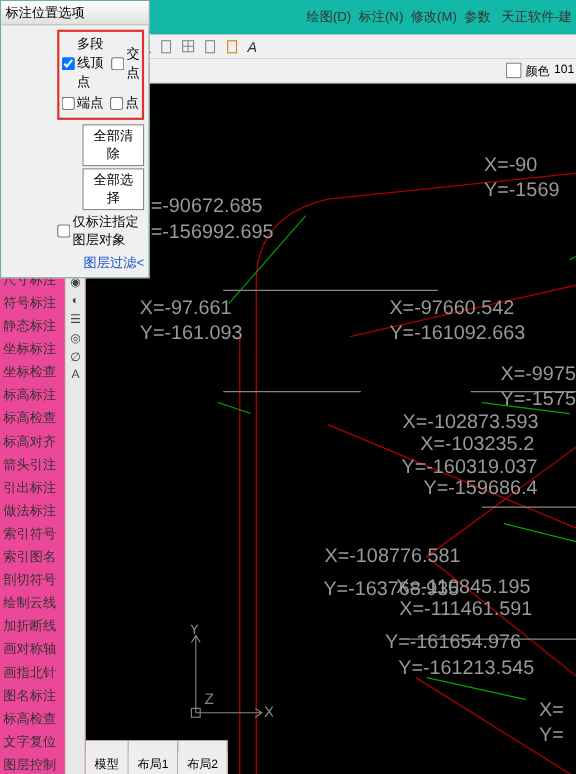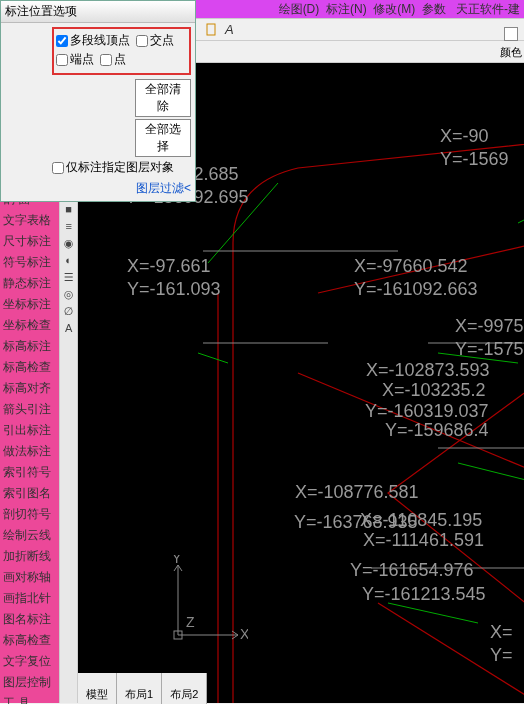--- a/index.html
+++ b/index.html
@@ -1,38 +1,38 @@
 <!DOCTYPE html>
 <html><head>
 <meta charset="utf-8">
 <style>
 * { box-sizing: border-box; margin: 0; padding: 0; }
 body { font-family: "SimSun", sans-serif; font-size: 12px; background: #f0f0f0; width: 524px; height: 704px; overflow: hidden; position: relative; }
-.menubar { background: #d946ef; height: 19px; display: flex; align-items: center; padding: 0 4px; gap: 10px; font-size: 12px; border-bottom: 1px solid #ccc; }
+.menubar { background: #14b8a6; height: 32px; display: flex; align-items: center; padding: 0 4px; gap: 10px; font-size: 12px; border-bottom: 1px solid #ccc; }
 .menubar span { color: #333; }
 .menubar .right { margin-left: auto; }
 .toolbar1, .toolbar2 { background: #f0f0f0; height: 22px; display: flex; align-items: center; padding: 0 2px; gap: 0; border-bottom: 1px solid #ccc; }
 .toolbar1 svg, .toolbar2 svg { width: 18px; height: 18px; margin: 0 1px; }
-.topbar2-right { margin-left: auto; display: flex; align-items: center; gap: 4px; flex-direction: column; }
+.topbar2-right { margin-left: auto; display: flex; gap: 4px; }
 .colorswatch { width: 14px; height: 14px; background: #fff; border: 1px solid #888; }
 .main { display: flex; height: 640px; }
 .sidebar { width: 78px; background: #ec4899; border-right: 1px solid #ccc; display: flex; }
 .sidelist { width: 60px; display: flex; flex-direction: column; }
 .sidelist .item { font-size: 12px; padding: 2px 3px; color: #333; white-space: nowrap; }
 .subtools { width: 18px; background: #e8e8e8; display: flex; flex-direction: column; align-items: center; padding-top: 2px; gap: 1px; border-left: 1px solid #ccc; }
 .subtools div { width: 16px; height: 16px; display: flex; align-items: center; justify-content: center; font-size: 11px; color: #444; border: 1px solid transparent; }
 .canvas { flex: 1; background: #000; position: relative; overflow: hidden; }
 .coord-label { position: absolute; font-family: Arial, sans-serif; font-size: 18px; color: #999; line-height: 1.3; white-space: nowrap; }
 .axis { position: absolute; left: 90px; bottom: 58px; }
 .axis-line { stroke: #888; stroke-width: 1; fill: none; }
 .axis text { fill: #888; font-size: 14px; font-family: Arial; }
 .tabs { position: absolute; bottom: 0; left: 78px; height: 20px; background: #ddd; display: flex; align-items: center; font-size: 11px; }
 .tabs .tab { padding: 14px 8px; border-right: 1px solid #aaa; background: #eee; }
 
-.dialog { position: absolute; left: 0; top: 0; width: 196px; background: #f0f0f0; border: 1px solid #7a9; z-index: 10; }
+.dialog { position: absolute; left: 0; top: 0; width: 136px; background: #f0f0f0; border: 1px solid #7a9; z-index: 10; }
 .dialog .titlebar { background: linear-gradient(#fff,#e0e0e0); font-size: 12px; padding: 2px 4px; border-bottom: 1px solid #bbb; }
 .dialog .body { padding: 4px; margin-left: 47px; }
 .dialog .group1 { border: 2px solid #d33; padding: 3px 2px; margin-bottom: 4px; }
 .dialog .row { display: flex; gap: 6px; margin-bottom: 2px; font-size: 12px; }
 .dialog .cb { display: flex; align-items: center; gap: 2px; }
 .dialog .cb input { width: 12px; height: 12px; }
 .dialog .btn { background: #fff; border: 1px solid #888; padding: 1px 6px; font-size: 12px; margin-left: auto; width: 56px; text-align: center; }
 .dialog .linkbtn { color: #15c; font-size: 12px; margin-top: 4px; }
 
 svg.redline line, svg.redline path { stroke: #a00; stroke-width: 1.2; fill: none; vector-effect: non-scaling-stroke; }

